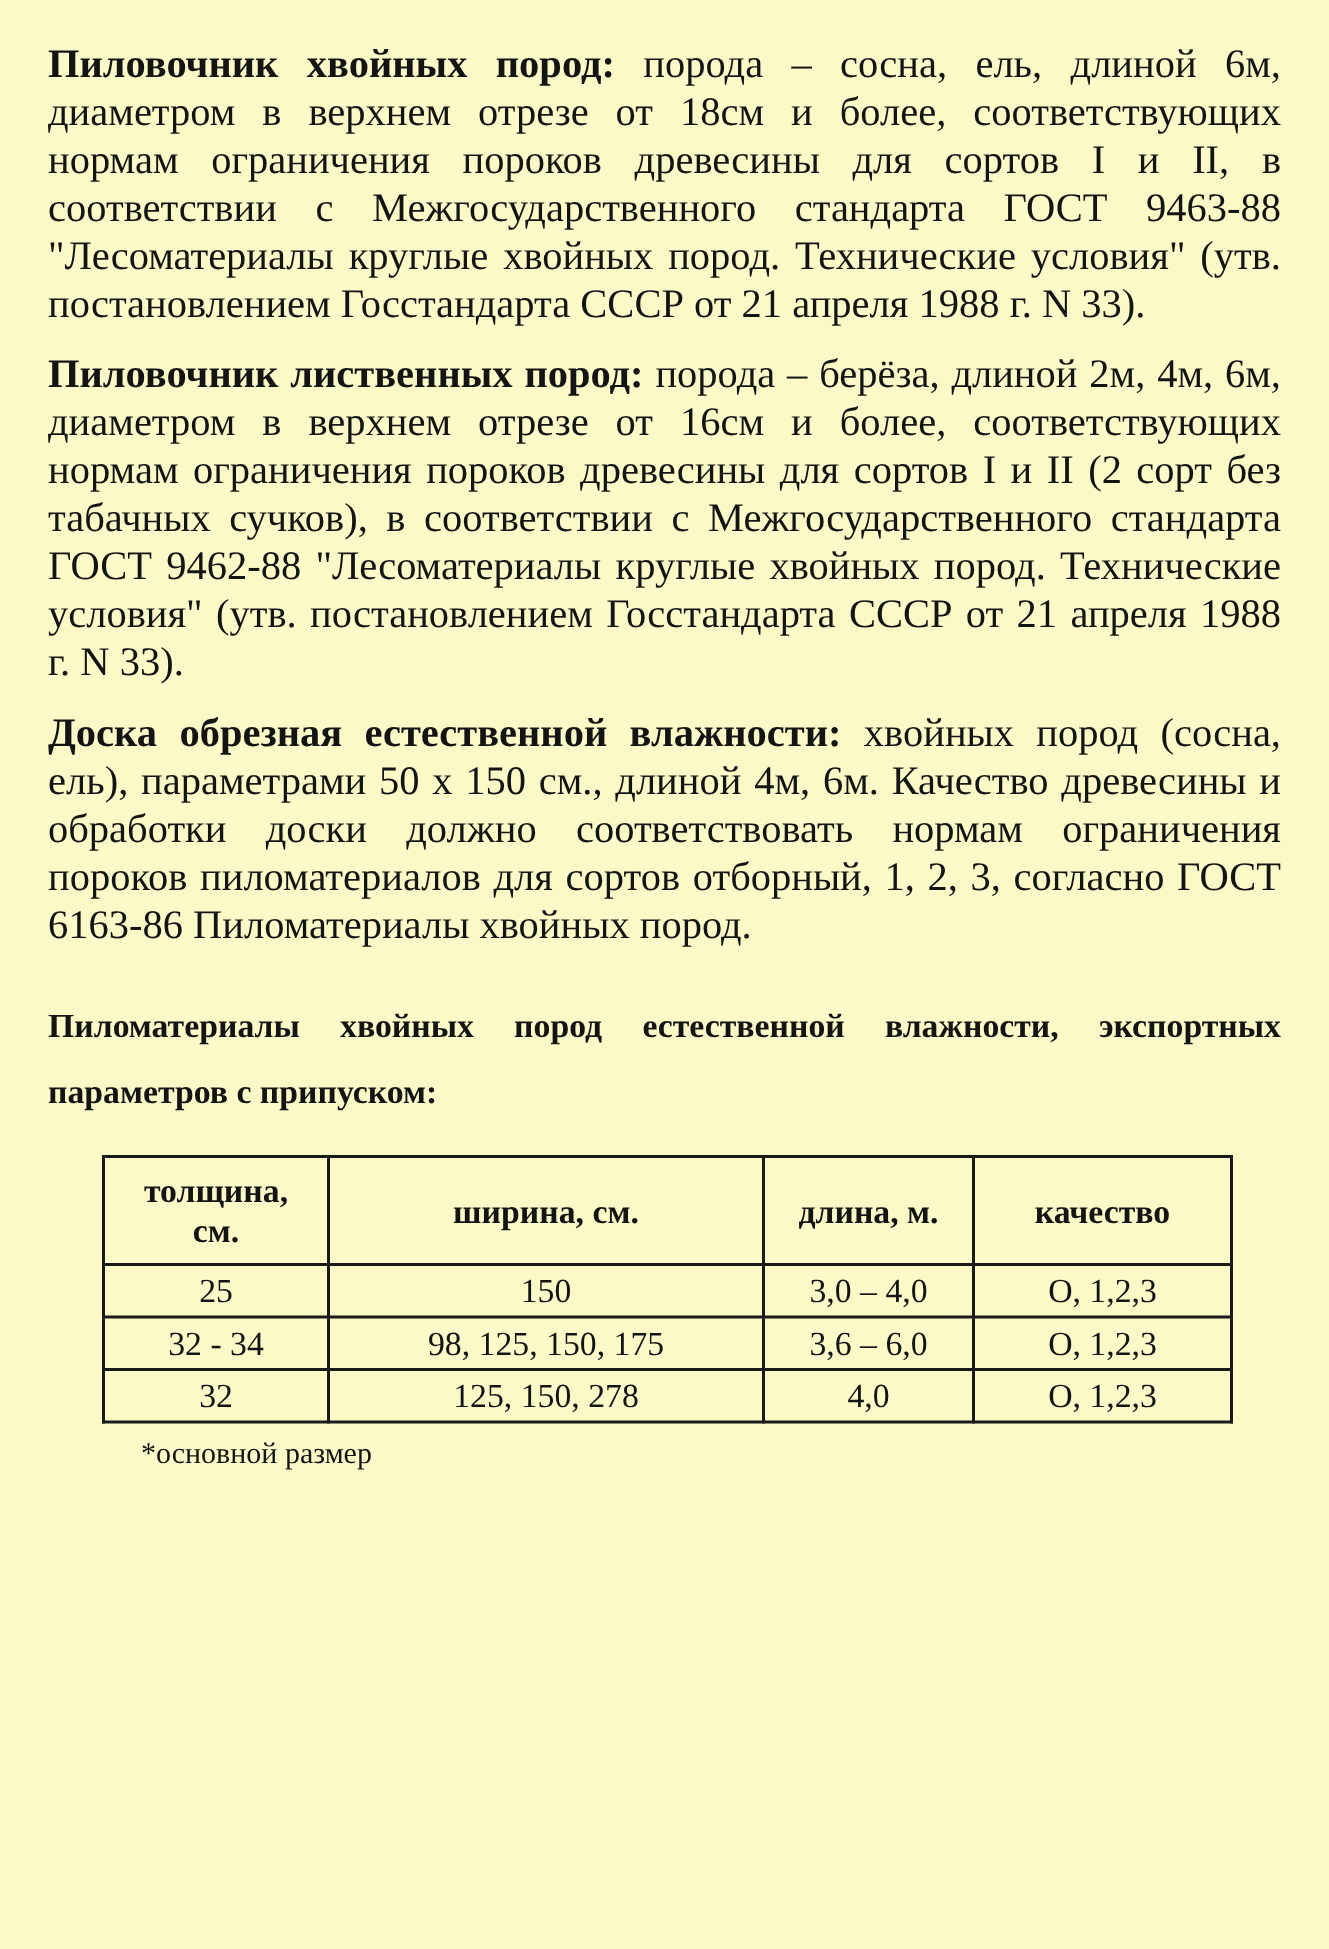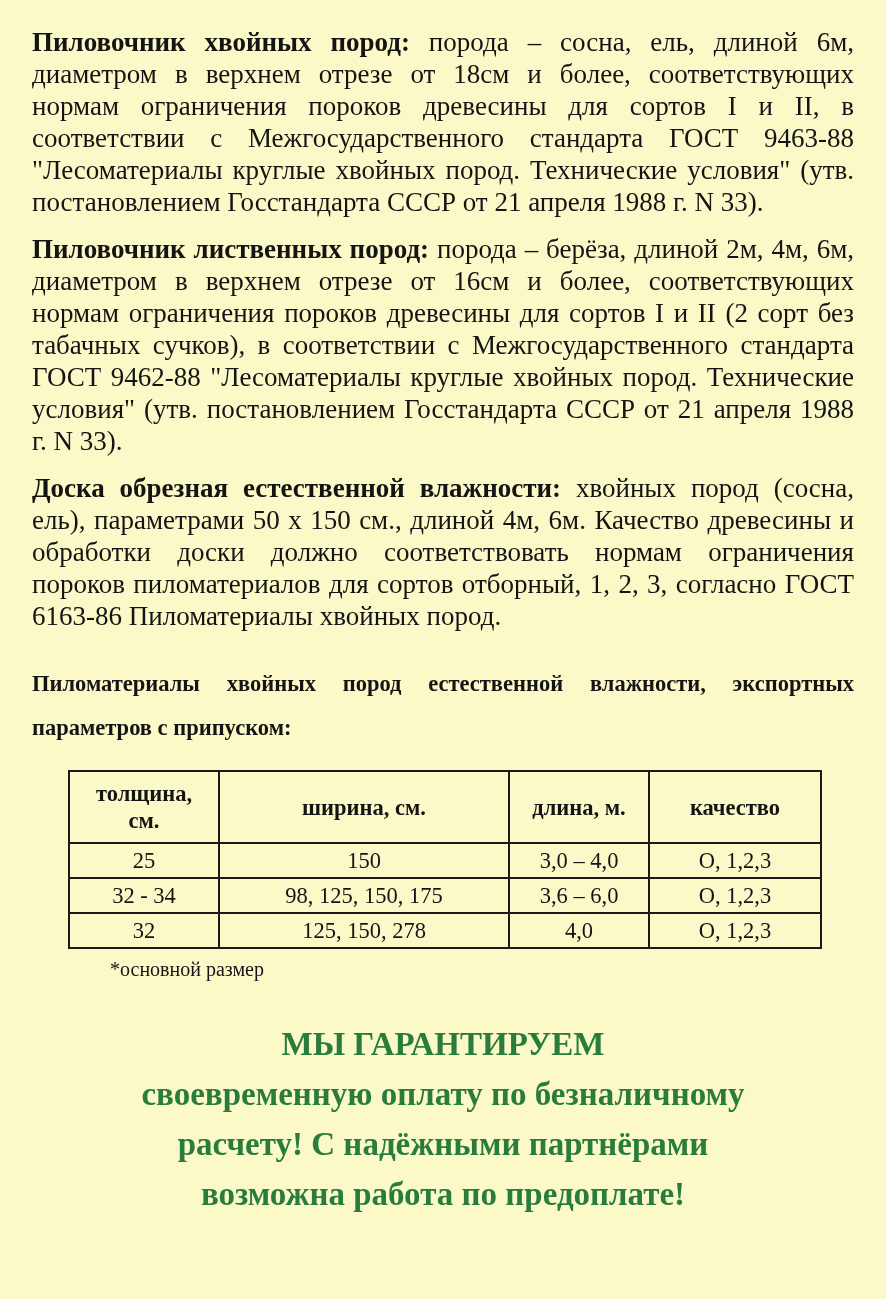--- a/index.html
+++ b/index.html
@@ -46,21 +46,21 @@
     padding: 3px 4px;
     background: #fbf9c8;
   }
   table.sizes th { font-weight: bold; padding: 8px 4px; }
   col.c-thickness { width: 150px; }
   col.c-width     { width: 290px; }
   col.c-length    { width: 140px; }
   col.c-quality   { width: 172px; }
   .u { text-decoration: underline; }
   .footnote {
-    margin: 8px 0 0 78px;
+    margin: 8px 0 0 62px;
     font-size: 20px;
     line-height: 24px;
     text-align: left;
   }
   .banner {
     margin-top: 38px;
     text-align: center;
     color: #2a7c3c;
     font-weight: bold;
     font-size: 33px;
@@ -113,20 +113,14 @@
         <td>32</td>
         <td>125, 150, 278</td>
         <td>4,0</td>
         <td>О, 1,2,3</td>
       </tr>
     </tbody>
   </table>
 
   <p class="footnote">*основной размер</p>
 
-  <div class="banner">
-    <div class="line">МЫ ГАРАНТИРУЕМ</div>
-    <div class="line">своевременную оплату по безналичному</div>
-    <div class="line">расчету! С надёжными партнёрами</div>
-    <div class="line">возможна работа по предоплате!</div>
-  </div>
 
 </div>
 
 </body></html>

